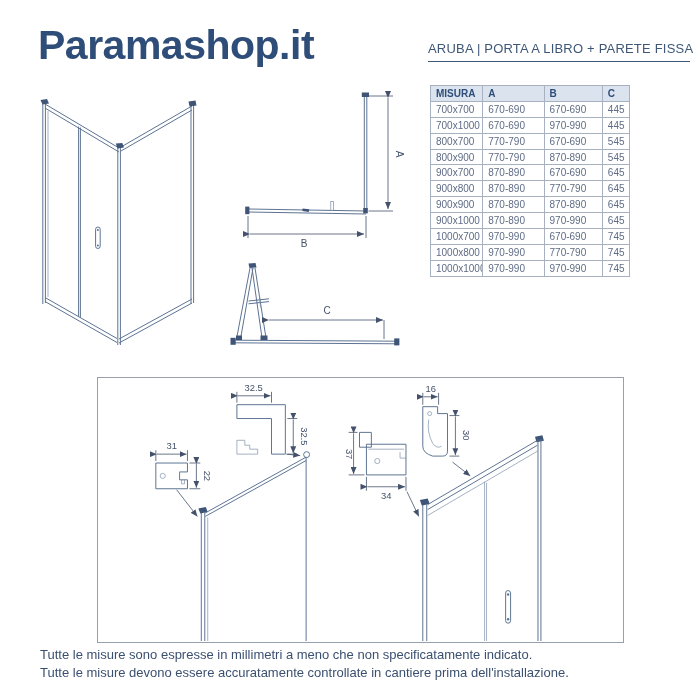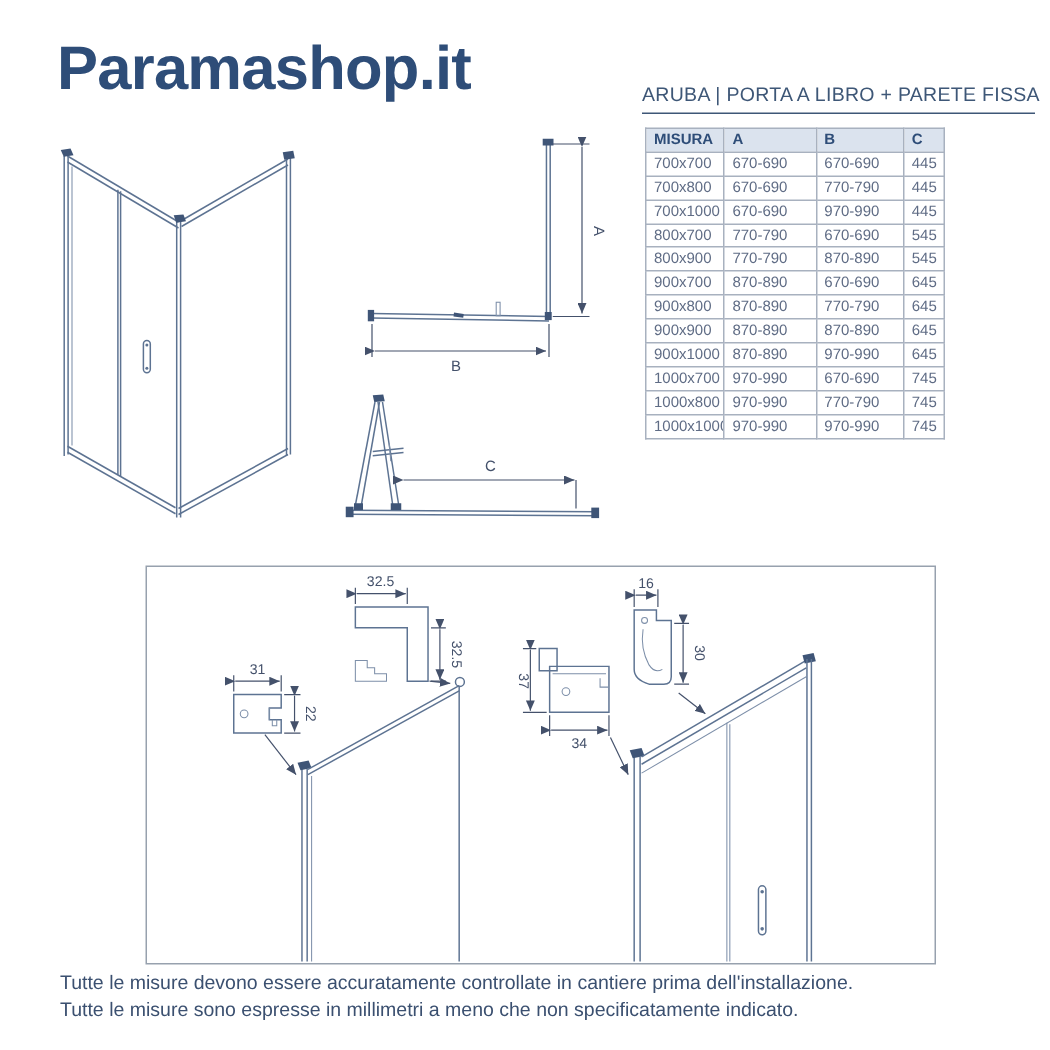--- a/index.html
+++ b/index.html
@@ -2,21 +2,21 @@
 <html><head>
 <meta charset="utf-8">
 <style>
   html,body{margin:0;padding:0;background:#ffffff;width:700px;height:700px;overflow:hidden;
     font-family:"Liberation Sans", sans-serif;}
   .page{position:relative;width:612px;height:700px;background:#fff;}
   .logo{position:absolute;left:38px;top:22px;font-size:41px;font-weight:bold;
     color:#2e4d78;letter-spacing:-0.5px;}
   .title{position:absolute;left:428px;top:41px;width:262px;font-size:13px;
     color:#3e5777;letter-spacing:0.2px;border-bottom:1px solid #3e5777;
-    padding-bottom:5px;white-space:nowrap;margin-top:14px;}
+    padding-bottom:5px;white-space:nowrap;}
   table.sizes{position:absolute;left:430px;top:85px;width:200px;border-collapse:collapse;
     table-layout:fixed;font-size:10px;}
   table.sizes th, table.sizes td{border:1px solid #a8b1bf;padding:0 0 0 5px;
     height:14.9px;text-align:left;overflow:hidden;white-space:nowrap;}
   table.sizes th{background:#dbe3ee;color:#2e4d78;font-weight:bold;margin-top:39px;}
   table.sizes td{color:#5f6c85;background:#fff;}
   .c0{width:52px}.c1{width:61px}.c2{width:58px}.c3{width:27px}
   svg{position:absolute;overflow:visible;}
   .detail-box{position:absolute;left:97px;top:377px;width:527px;height:266px;
     border:1.5px solid #97a1ae;box-sizing:border-box;overflow:hidden;}
@@ -53,26 +53,20 @@
       </tr>
     </thead>
     <tbody>
         <tr>
           <td>700x700</td>
           <td>670-690</td>
           <td>670-690</td>
           <td>445</td>
         </tr>
         <tr>
-          <td>700x800</td>
-          <td>670-690</td>
-          <td>770-790</td>
-          <td>445</td>
-        </tr>
-        <tr>
           <td>700x1000</td>
           <td>670-690</td>
           <td>970-990</td>
           <td>445</td>
         </tr>
         <tr>
           <td>800x700</td>
           <td>770-790</td>
           <td>670-690</td>
           <td>545</td>
@@ -320,17 +314,17 @@
           <circle cx="413.3" cy="219" r="1.2" fill="#5d7392"></circle>
           <circle cx="413.3" cy="244" r="1.2" fill="#5d7392"></circle>
         </g>
         <line class="dim" x1="311" y1="115" x2="323" y2="140" marker-end="url(#arr-box)"></line>
         <line class="dim" x1="357" y1="85" x2="375" y2="99" marker-end="url(#arr-box)"></line>
       </g>
     </svg>
   </div>
 
   <div class="footer">
+    <div>Tutte le misure sono espresse in millimetri a meno che non specificatamente indicato.</div>
     <div>Tutte le misure devono essere accuratamente controllate in cantiere prima dell'installazione.</div>
-    <div>Tutte le misure sono espresse in millimetri a meno che non specificatamente indicato.</div>
   </div>
 
 </div>
 
 </body></html>

